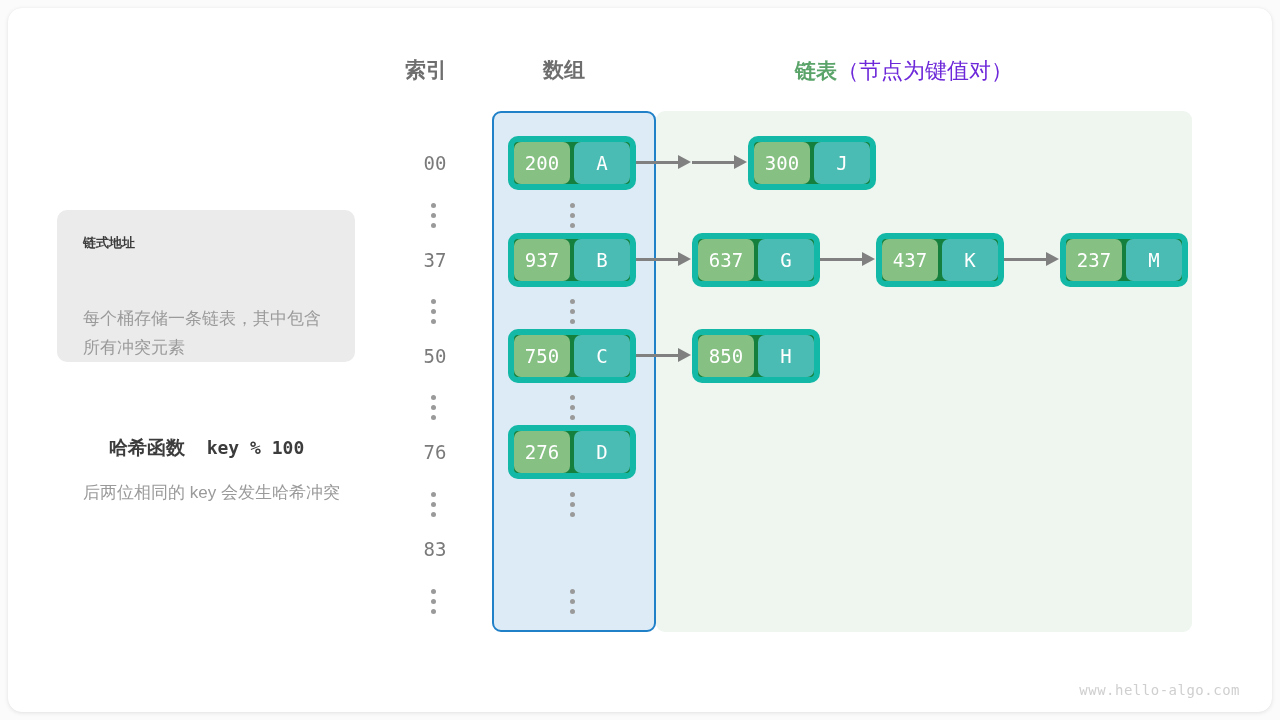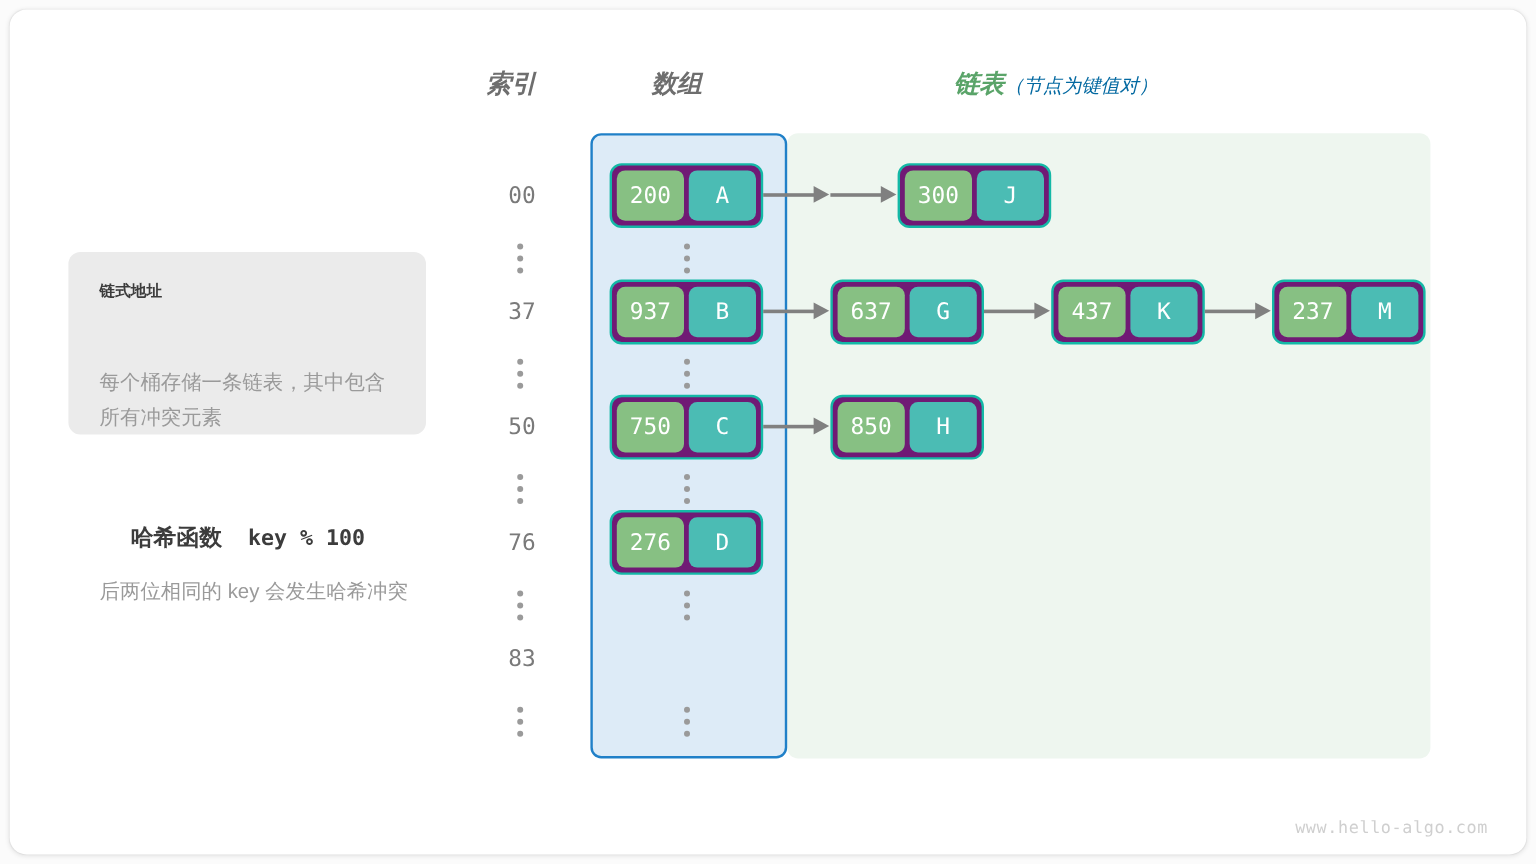--- a/index.html
+++ b/index.html
@@ -33,29 +33,28 @@
     box-shadow: 0 1px 4px rgba(0,0,0,0.10), 0 0 1px rgba(0,0,0,0.06);
   }
 
   
   .hdr {
     position: absolute;
     font-size: 21px;
     font-weight: bold;
     color: #6e6e6e;
     white-space: nowrap;
-    font-style: italic;
   }
   .hdr-index { left: 405px; top: 56px; }
   .hdr-array { left: 543px; top: 56px; }
   .hdr-list  { left: 795px; top: 56px; color: #5aa469; }
   .hdr-list .sub {
-    font-size: 16px;
+    font-size: 22px;
     font-weight: normal;
-    color: #0369a1;
+    color: #6d28d9;
   }
 
   
   .list-region {
     position: absolute;
     left: 656px;
     top: 111px;
     width: 536px;
     height: 521px;
     background: #eef6ef;
@@ -152,22 +151,22 @@
     left: 508px;
     top: 0;
     height: 54px;
     display: flex;
     align-items: center;
   }
   .node {
     width: 128px;
     height: 54px;
     box-sizing: border-box;
-    background: #701a75;
-    border: 2px solid #14b8a6;
+    background: #15803d;
+    border: 6px solid #14b8a6;
     border-radius: 10px;
     display: flex;
     align-items: center;
     justify-content: center;
     gap: 4px;
     flex: 0 0 auto;
   }
   .cell {
     width: 56px;
     height: 42px;

